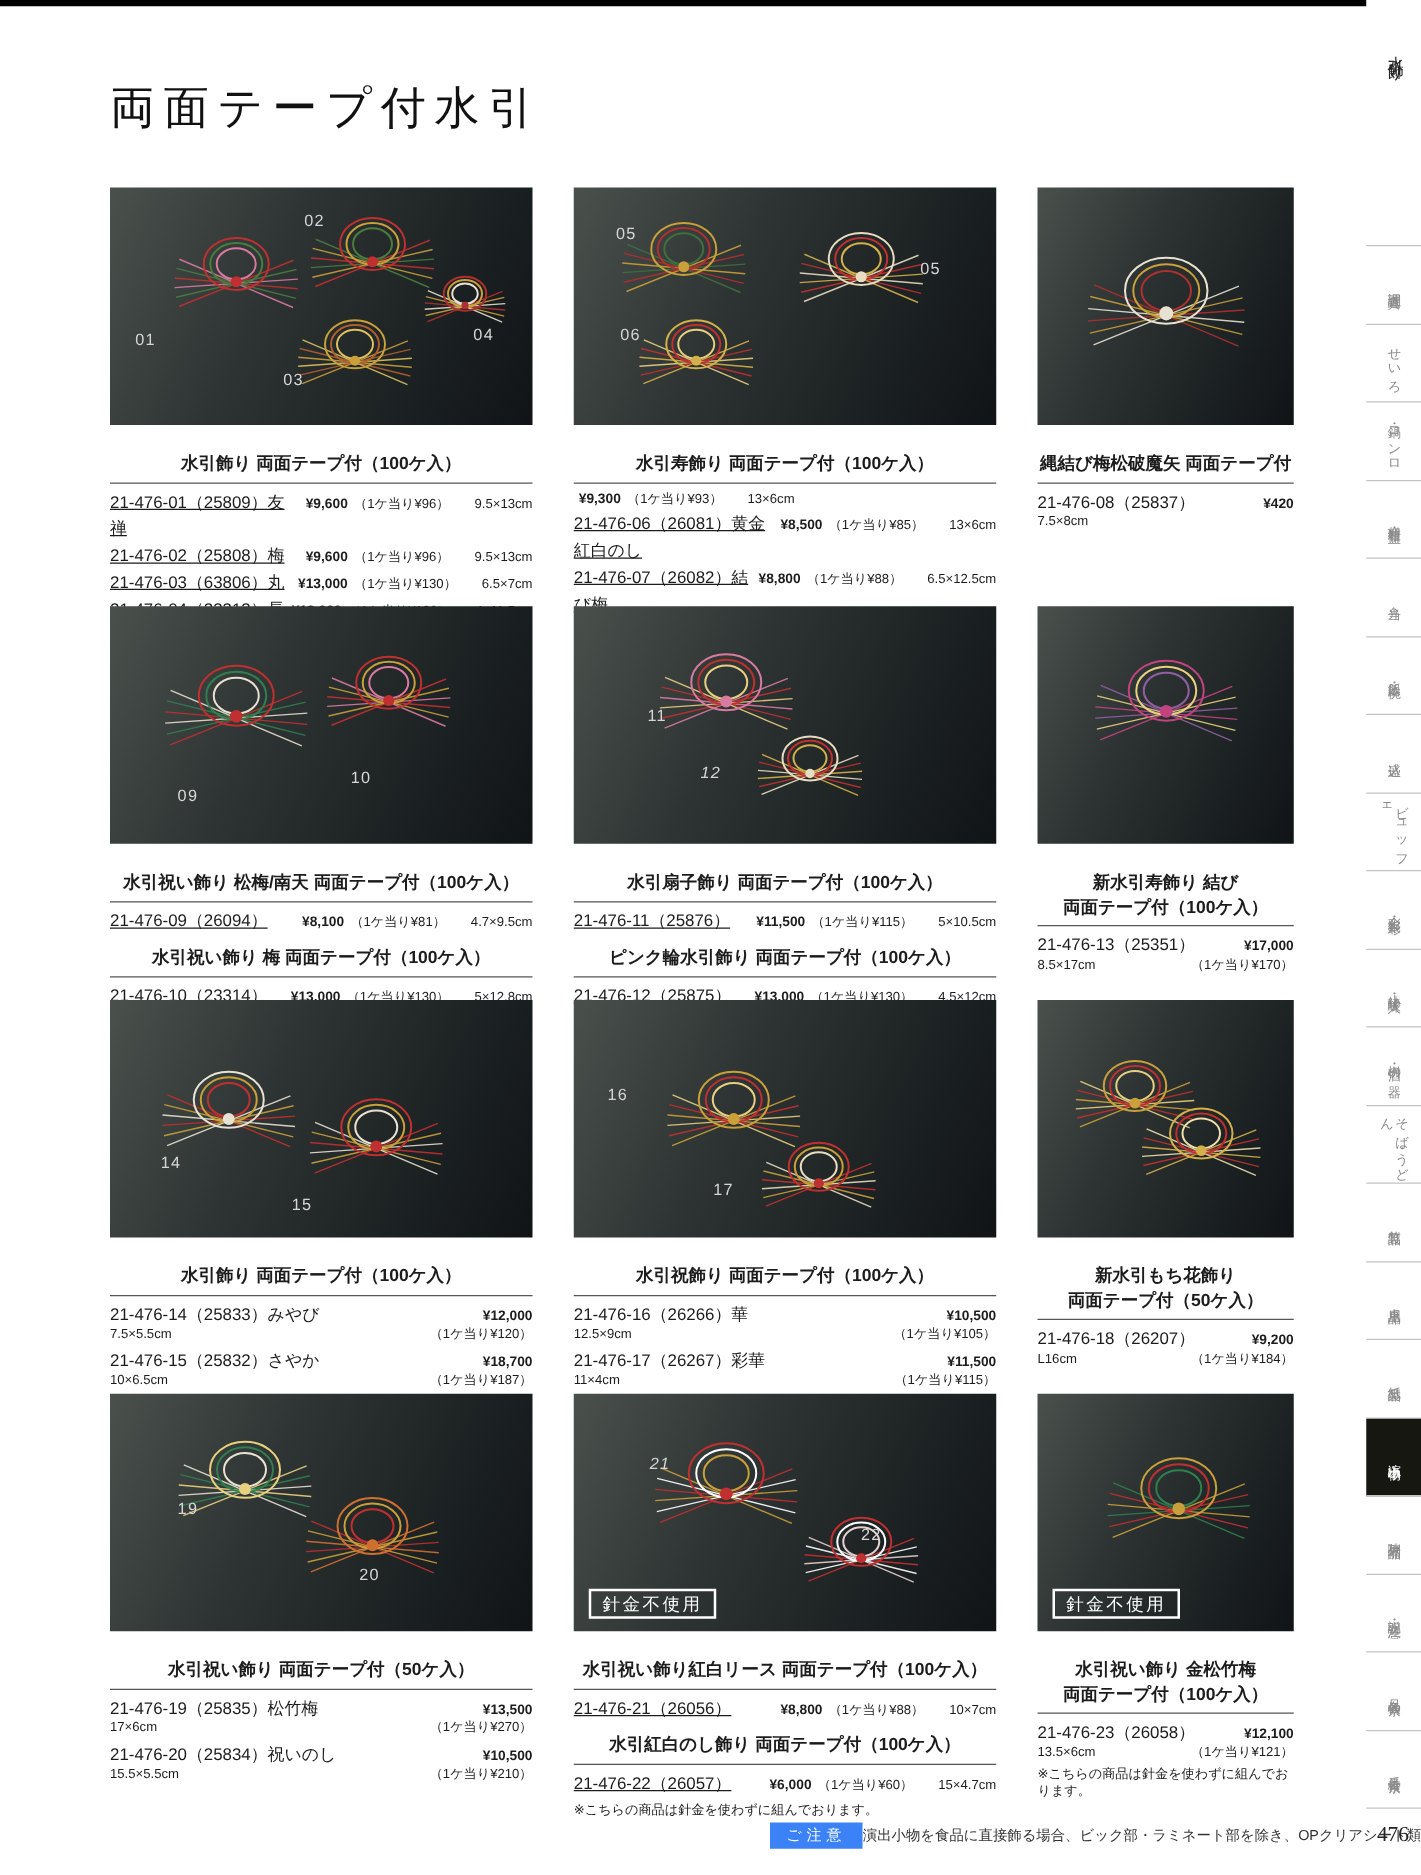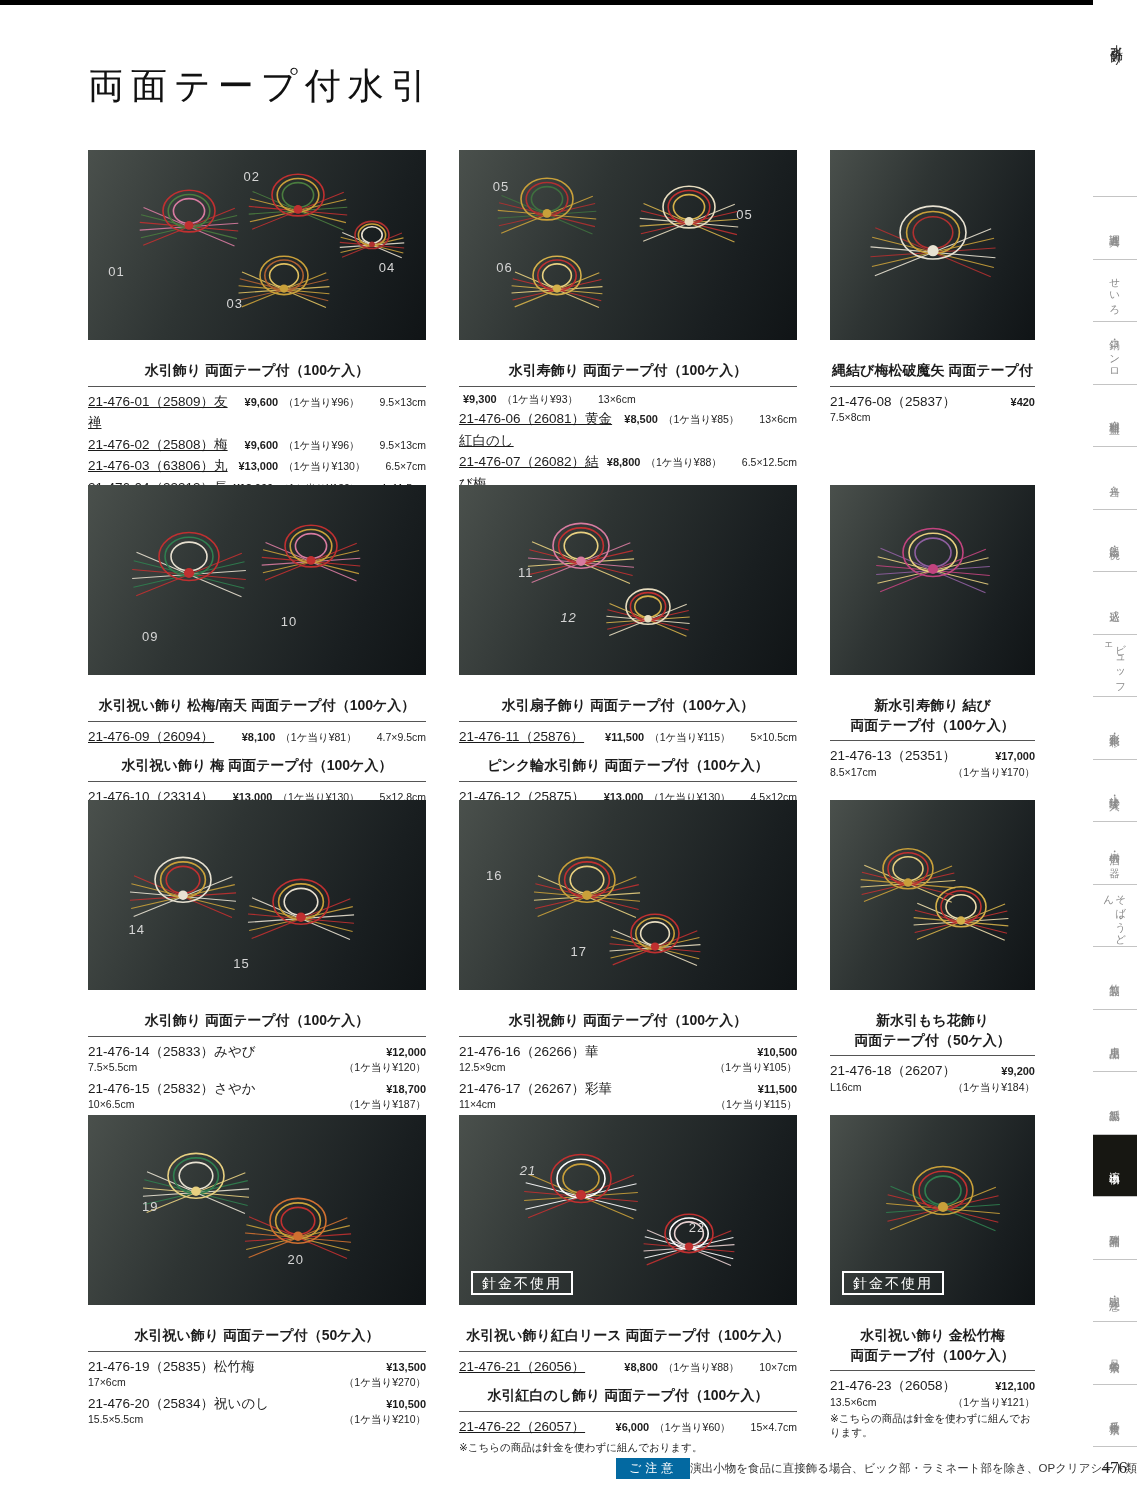--- a/index.html
+++ b/index.html
@@ -34,21 +34,21 @@
   
   #sidebar{position:absolute;right:0;top:196px;width:44px;}
   .sb-item{height:61.5px;border-bottom:1px solid #c4c4c4;display:flex;align-items:center;justify-content:center;}
   .sb-item:first-child{border-top:1px solid #c4c4c4;}
   .sb-item span{writing-mode:vertical-rl;font-size:10.5px;line-height:1.15;letter-spacing:1px;color:#8a8a8a;
         max-height:56px;}
   .sb-item.active{background:#171712;}
   .sb-item.active span{color:#fff;}
   
   .notice{position:absolute;left:616px;top:1458px;display:flex;align-items:center;white-space:nowrap;}
-  .notice-badge{background:#0369a1;color:#fff;font-size:12px;letter-spacing:4px;padding:2px 13px;}
+  .notice-badge{background:#3b82f6;color:#fff;font-size:12px;letter-spacing:4px;padding:2px 13px;}
   .notice-text{font-size:11.5px;color:#333;}
   .page-number{position:absolute;right:10px;top:1458px;font-family:"Liberation Serif","DejaVu Serif",serif;
         font-size:17px;color:#222;}
 </style>
 </head>
 <body>
 
 <div class="page">
   <div class="top-bar"></div>
   <h1 class="page-title">両面テープ付水引</h1>

